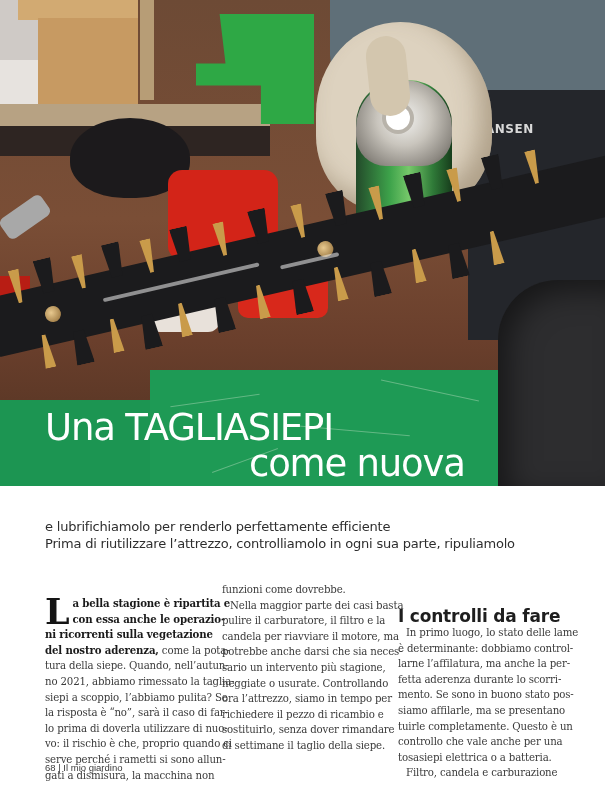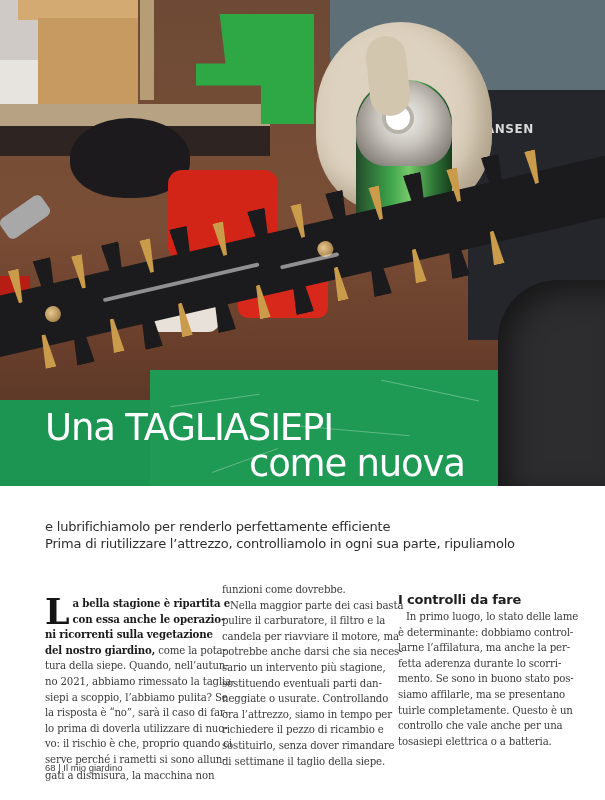--- a/index.html
+++ b/index.html
@@ -61,21 +61,21 @@
 
     
     .col { position: absolute; top: 596px; font-family: "DejaVu Serif", serif; font-size: 10.2px; line-height: 15.6px; color: #3b3b3b; letter-spacing: -0.15px; }
     .col p { white-space: nowrap; }
     .col1 { left: 45px; width: 165px; }
     .col2 { left: 222px; width: 165px; top: 582px; }
     .col3 { left: 398px; width: 180px; top: 582px; }
     .bold { font-weight: bold; color: #1a1a1a; }
     .indent { padding-left: 8px; }
     .dropcap { float: left; font-family: "DejaVu Serif", serif; font-weight: bold; font-size: 35px; line-height: 28px; height: 28px; margin: 2px 3px 0 0; color: #141414; }
-    .subhead { font-family: "DejaVu Sans", sans-serif; font-weight: bold; font-size: 13px; line-height: 16px; color: #1e1e1e; margin-top: 10px; margin-bottom: 1px; letter-spacing: -0.2px; }
+    .subhead { font-family: "DejaVu Sans", sans-serif; font-weight: bold; font-size: 17px; line-height: 16px; color: #1e1e1e; margin-top: 26px; margin-bottom: 1px; letter-spacing: -0.2px; }
 
     .footer { position: absolute; left: 45px; top: 762px; font-family: Liberation Sans, sans-serif; font-size: 9.5px; color: #3b3b3b; }
   </style>
 </head>
 <body>
 
 <div class="hero">
   <div class="bag"></div>
   <div class="white-box"></div>
   <div class="box-top"></div>
@@ -154,56 +154,56 @@
 <div class="standfirst">
   <p>e lubrifichiamolo per renderlo perfettamente efficiente</p>
   <p>Prima di riutilizzare l’attrezzo, controlliamolo in ogni sua parte, ripuliamolo</p>
 </div>
 
 <div class="col col1">
   <span class="dropcap">L</span>
   <p class="bold">a bella stagione è ripartita e</p>
   <p class="bold">con essa anche le operazio-</p>
   <p class="bold" style="clear:left;">ni ricorrenti sulla vegetazione</p>
-  <p><span class="bold">del nostro giardino,</span><span> come la pota-</span></p>
+  <p><span class="bold">del nostro aderenza,</span><span> come la pota-</span></p>
   <p>tura della siepe. Quando, nell’autun-</p>
   <p>no 2021, abbiamo rimessato la taglia-</p>
   <p>siepi a scoppio, l’abbiamo pulita? Se</p>
   <p>la risposta è “no”, sarà il caso di far-</p>
   <p>lo prima di doverla utilizzare di nuo-</p>
   <p>vo: il rischio è che, proprio quando ci</p>
   <p>serve perché i rametti si sono allun-</p>
   <p>gati a dismisura, la macchina non</p>
 </div>
 
 <div class="col col2">
   <p>funzioni come dovrebbe.</p>
   <p class="indent">Nella maggior parte dei casi basta</p>
   <p>pulire il carburatore, il filtro e la</p>
   <p>candela per riavviare il motore, ma</p>
   <p>potrebbe anche darsi che sia neces-</p>
   <p>sario un intervento più stagione,</p>
-  <p>sostituendo eventuali parti dan-</p>
   <p>neggiate o usurate. Controllando</p>
   <p>ora l’attrezzo, siamo in tempo per</p>
   <p>richiedere il pezzo di ricambio e</p>
   <p>sostituirlo, senza dover rimandare</p>
   <p>di settimane il taglio della siepe.</p>
 </div>
 
 <div class="col col3">
   <div class="subhead">I controlli da fare</div>
   <p class="indent">In primo luogo, lo stato delle lame</p>
   <p>è determinante: dobbiamo control-</p>
   <p>larne l’affilatura, ma anche la per-</p>
   <p>fetta aderenza durante lo scorri-</p>
   <p>mento. Se sono in buono stato pos-</p>
   <p>siamo affilarle, ma se presentano</p>
   <p>tuirle completamente. Questo è un</p>
   <p>controllo che vale anche per una</p>
   <p>tosasiepi elettrica o a batteria.</p>
+  <p class="indent">Filtro, candela e carburazione</p>
 </div>
 
 <div class="footer">
   <span>68</span>
   <span>|</span>
   <span>Il mio giardino</span>
 </div>
 
 </body></html>

